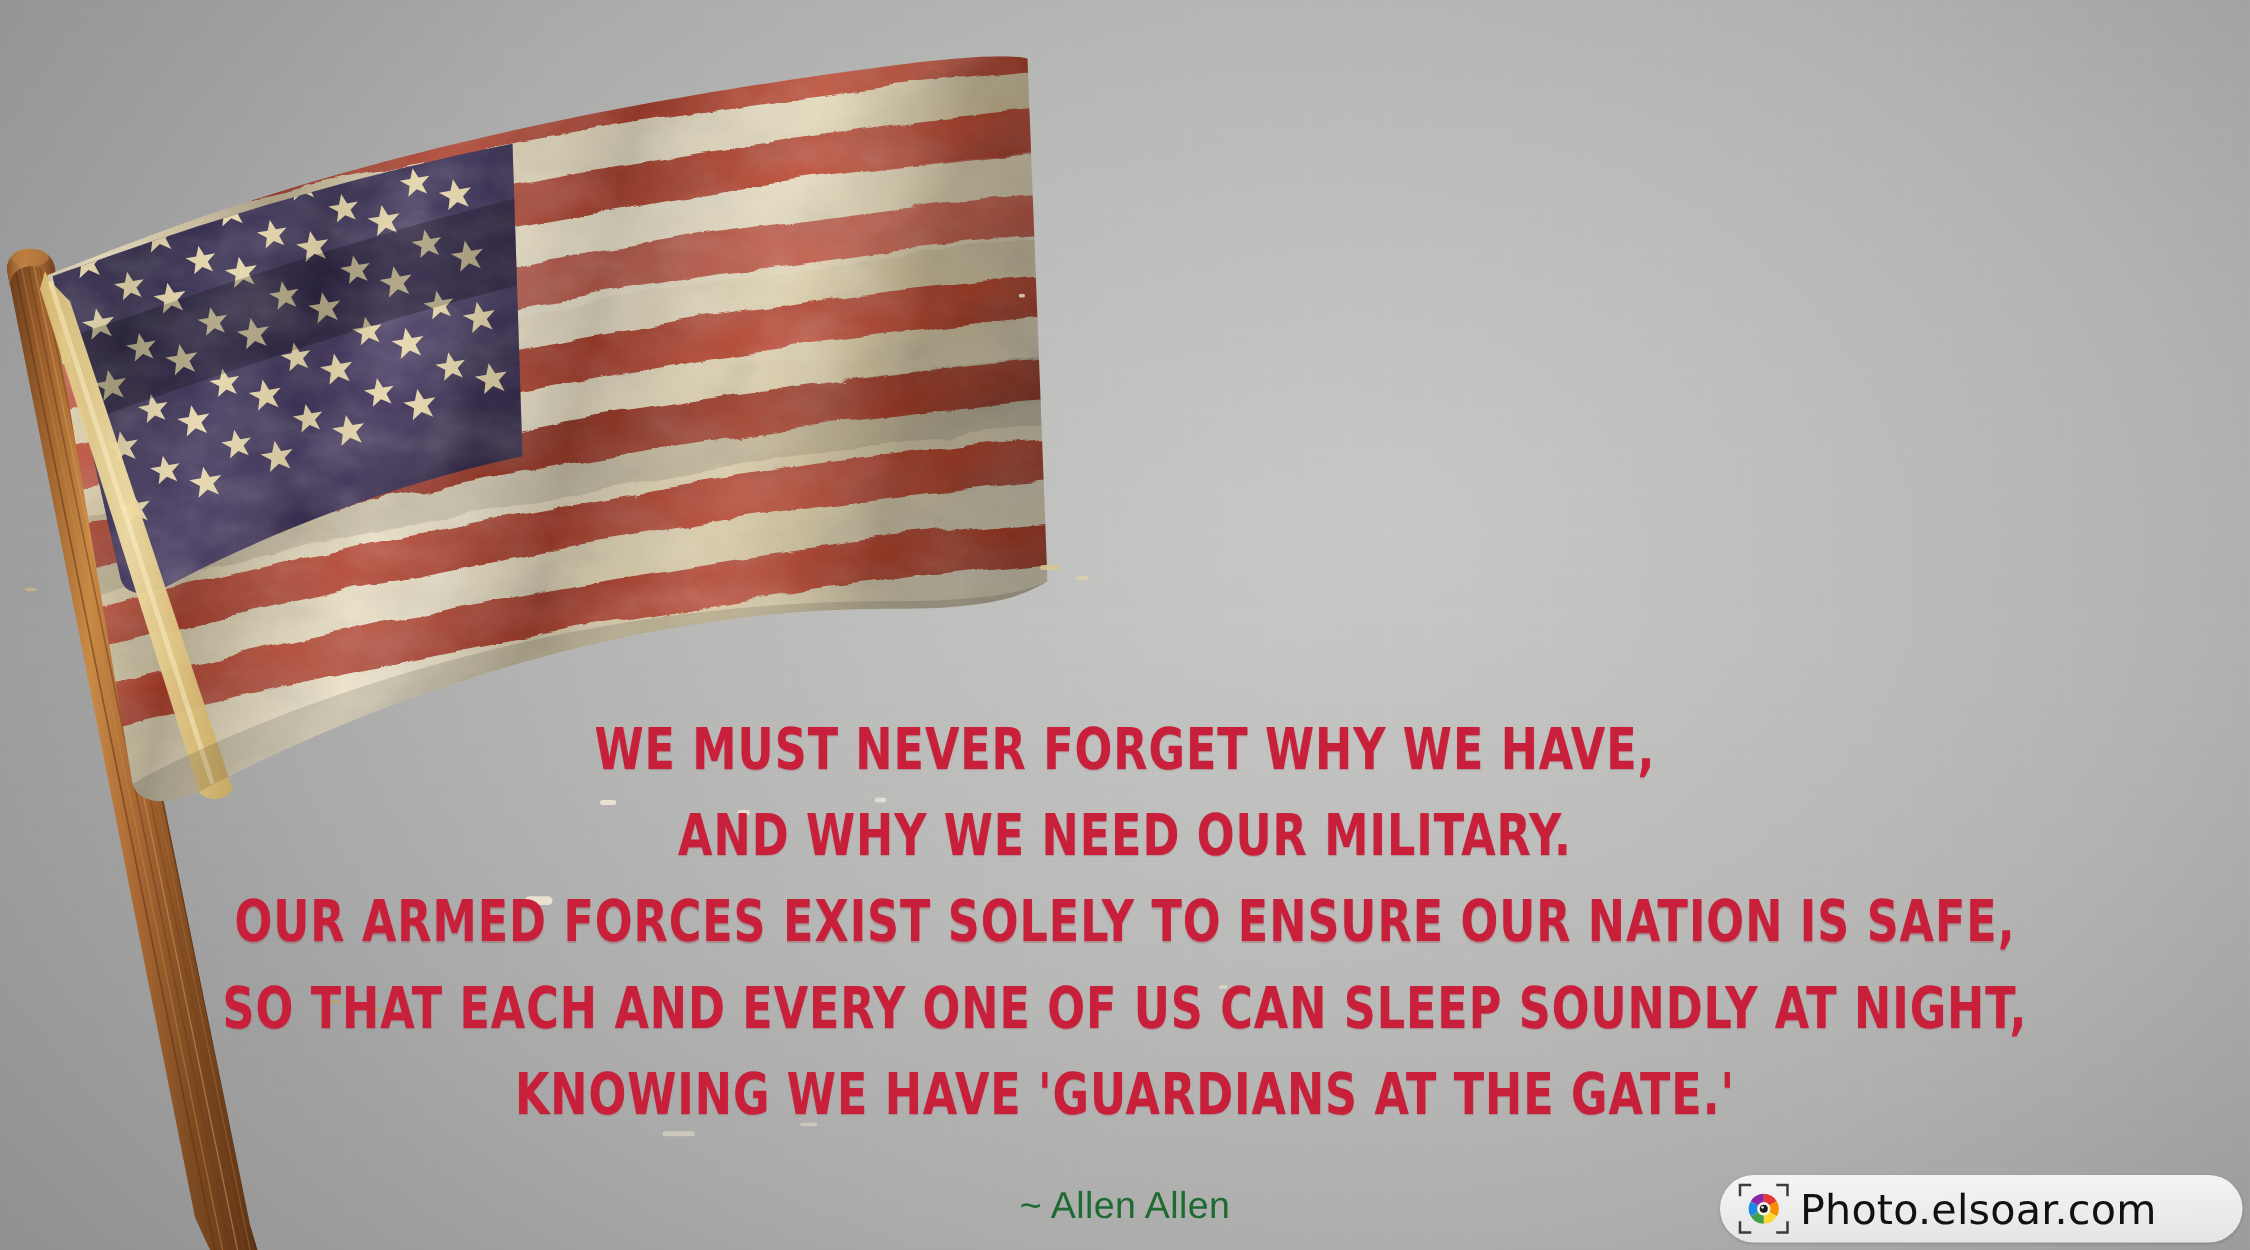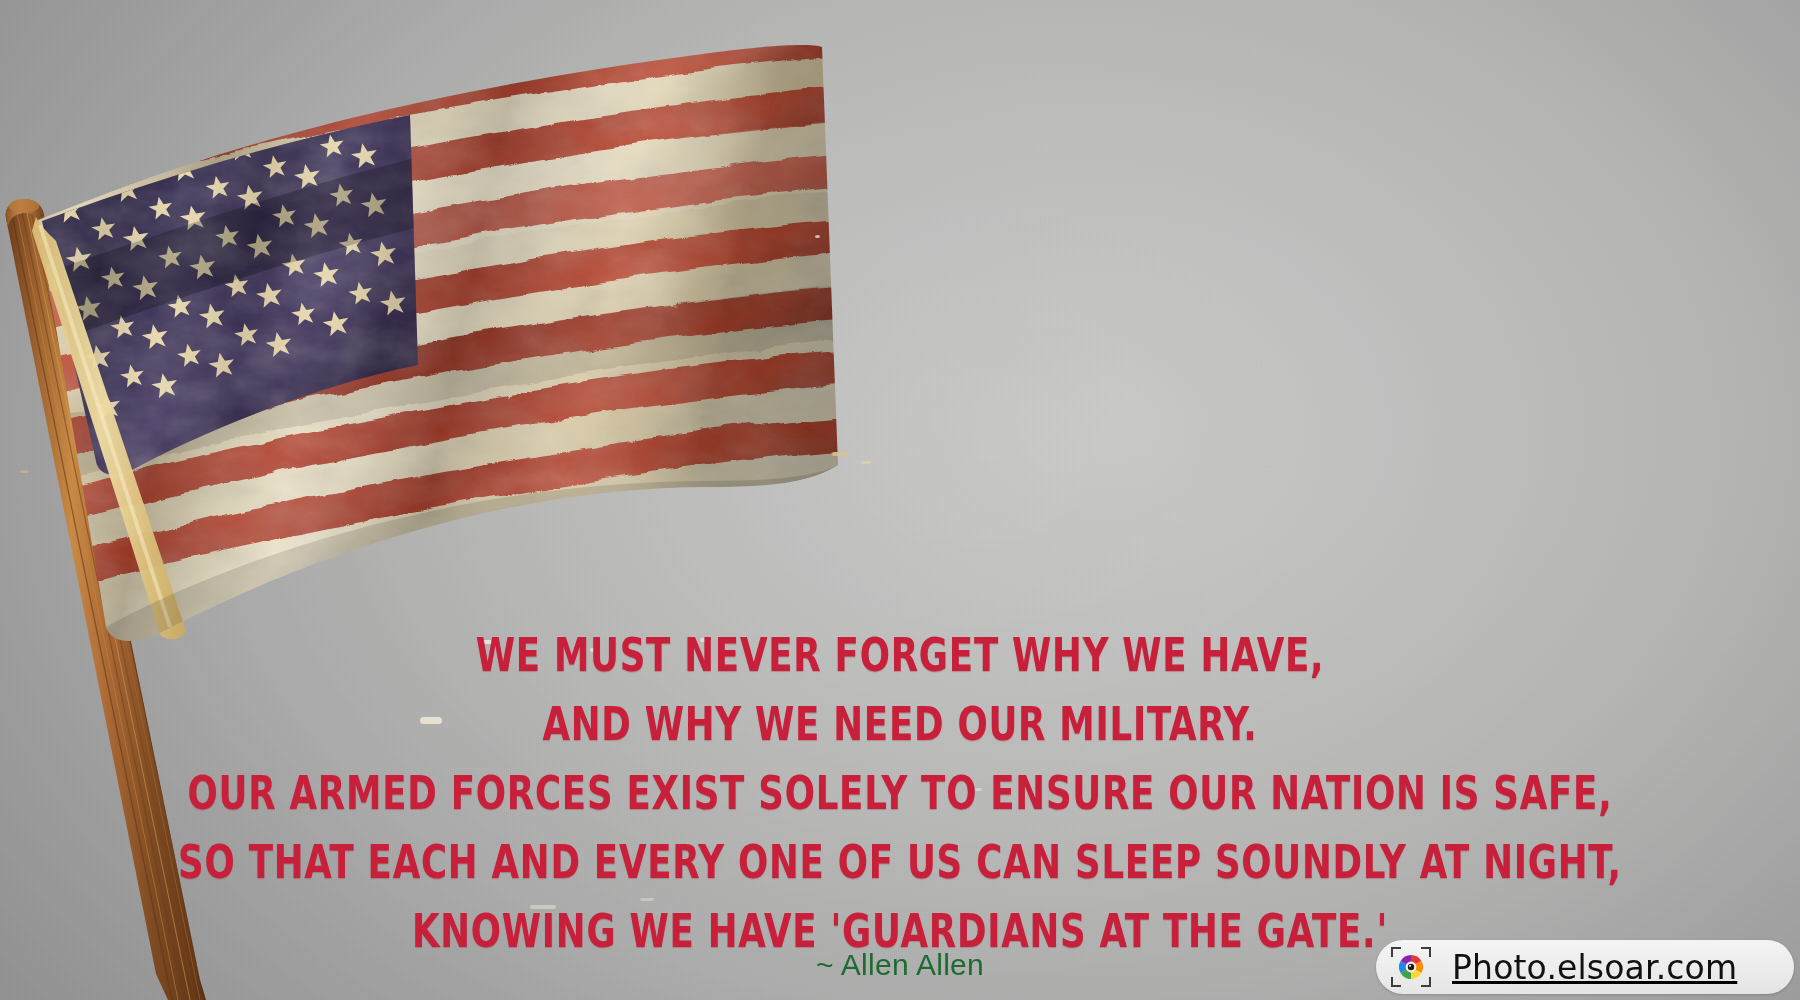--- a/index.html
+++ b/index.html
@@ -51,21 +51,21 @@
     top: 35px;
     width: 860px;
     height: 610px;
   }
 
   
   .quote {
     position: absolute;
     left: 0;
     right: 0;
-    top: 632px;
+    top: 576px;
     text-align: center;
     color: #c8203a;
     font-family: "Liberation Sans Narrow", "DejaVu Sans Condensed", "Liberation Sans", sans-serif;
     font-weight: 700;
     letter-spacing: 0.055em;
     line-height: 1.0;
     text-shadow: 0 1px 1px rgba(120,20,35,0.25);
   }
   .quote .qline {
     display: block;
@@ -94,27 +94,26 @@
 
   
   .watermark {
     position: absolute;
     right: 6px;
     bottom: 6px;
     height: 54px;
     min-width: 418px;
     display: flex;
     align-items: center;
-    gap: 20px;
+    gap: 8px;
     padding: 0 22px 0 14px;
     border-radius: 27px;
     background: linear-gradient(180deg, rgba(250,250,250,.93) 0%, rgba(236,236,236,.90) 100%);
     box-shadow: 0 1px 3px rgba(0,0,0,.18);
     box-sizing: border-box;
-    text-decoration: underline;
   }
   .watermark .wm-text {
     font-family: "DejaVu Sans", sans-serif;
     font-size: 33px;
     color: #111;
     letter-spacing: .005em;
     white-space: nowrap;
   }
   .wm-icon { position: relative; width: 42px; height: 42px; flex: 0 0 42px; }
 

